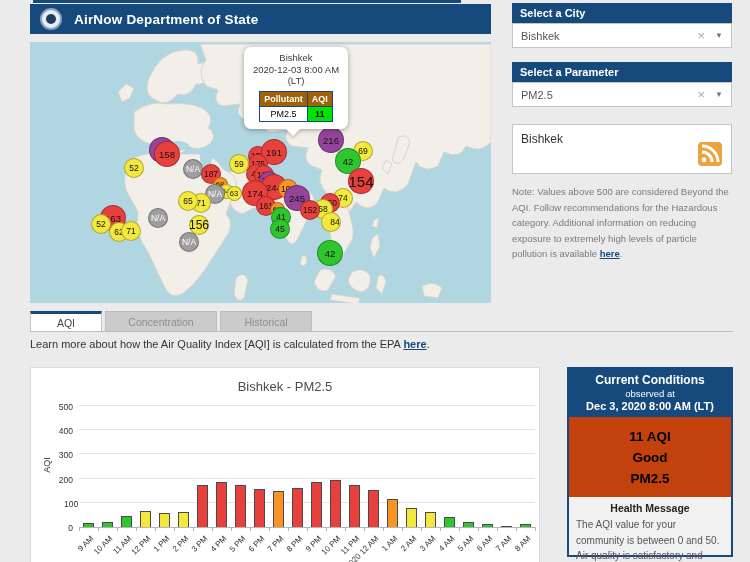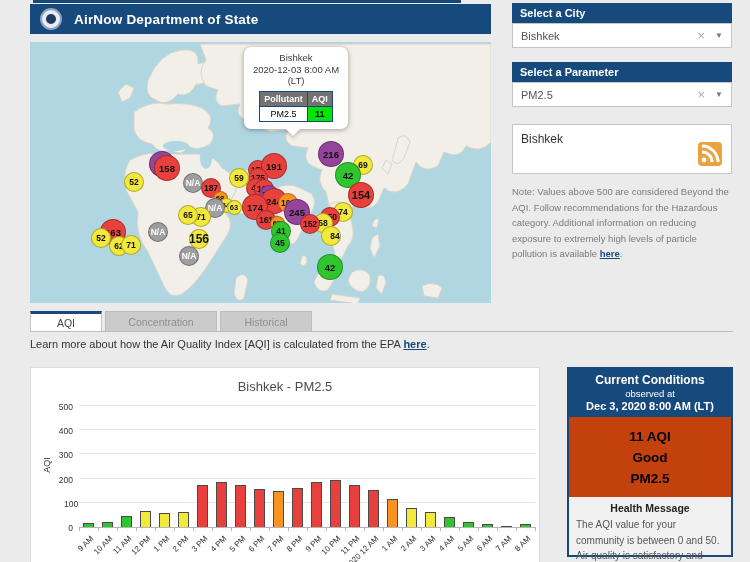--- a/index.html
+++ b/index.html
@@ -10,30 +10,30 @@
   
   #top-strip { left:33px; top:0; width:428px; height:3px; background:#174a7c; }
   #app-header { left:30px; top:4px; width:461px; height:30px; background:#174a7c; display:flex; align-items:center; padding-left:10px; }
   #seal { width:22px; height:22px; border-radius:50%; background:#e9edf3; border:2px solid #8da3bd; position:relative; }
   #seal::after { content:""; position:absolute; left:4px; top:4px; width:10px; height:10px; border-radius:50%; background:#1c3c63; }
   #app-title { color:#fff; font-size:13.5px; font-weight:bold; margin-left:12px; letter-spacing:.2px; }
 
   
   #map { left:30px; top:42px; width:461px; height:261px; background:#b0d6e1; overflow:hidden; }
   .marker { position:absolute; border-radius:50%; display:flex; align-items:center; justify-content:center;
-            font-weight:bold; color:#111; border:1px solid rgba(0,0,0,.28);margin-top:14px; }
+            font-weight:normal; color:#111; border:1px solid rgba(0,0,0,.28); }
   .marker.na { color:#fff; }
 
   
   #map-tooltip { position:absolute; left:214px; top:5px; width:104px; background:#fff; border-radius:7px;
                  box-shadow:0 1px 5px rgba(0,0,0,.35); padding:5px 4px 7px; z-index:50; text-align:center; }
   #map-tooltip .tt-line { font-size:9.5px; color:#3c3c3c; line-height:11.5px; }
   #tt-table { margin:4px auto 0; border-collapse:collapse; }
   #tt-table td { border:1px solid #174a7c; font-size:9px; padding:2px 4px; }
-  #tt-table .tt-head td { background:#737373; color:#fff; font-weight:bold;text-align:right; }
+  #tt-table .tt-head td { background:#a16207; color:#fff; font-weight:bold;text-align:right; }
   #tt-aqi-cell { background:#00e400; font-weight:bold; }
   #tooltip-pointer { position:absolute; left:44px; bottom:-5px; width:10px; height:10px; background:#fff; transform:rotate(45deg); box-shadow:2px 2px 3px rgba(0,0,0,.15); }
 
   
   .side-header { left:512px; width:220px; height:20px; background:#174a7c; color:#fff; font-size:11px; font-weight:bold; line-height:20px; padding-left:8px; }
   .side-dd { left:512px; width:220px; height:25px; background:#fff; border:1px solid #c5c5c5; display:flex; align-items:center; padding:0 8px; font-size:11px; color:#555; }
   .side-dd .dd-val { flex:1; }
   .dd-clear { color:#aaa; font-size:13px; margin-right:10px; cursor:pointer; }
   .dd-caret { color:#777; font-size:8px; cursor:pointer; }
   #rss-box { left:512px; top:124px; width:220px; height:50px; background:#fff; border:1px solid #c5c5c5; padding:7px 8px; }
@@ -122,21 +122,21 @@
       <div class="marker" style="left: 231px; top: 97px; width: 26px; height: 26px; background: rgb(232, 64, 61); font-size: 9.5px;">191</div>
       <div class="marker" style="left: 218px; top: 112px; width: 20px; height: 20px; background: rgb(232, 64, 61); font-size: 8.5px;">175</div>
       <div class="marker" style="left: 323px; top: 99px; width: 20px; height: 20px; background: rgb(243, 233, 60); font-size: 8.5px;">69</div>
       <div class="marker" style="left: 305px; top: 106px; width: 26px; height: 26px; background: rgb(47, 197, 47); font-size: 9.5px;">42</div>
       <div class="marker" style="left: 199px; top: 112px; width: 20px; height: 20px; background: rgb(243, 233, 60); font-size: 8.5px;">59</div>
       <div class="marker na" style="left: 153px; top: 117px; width: 20px; height: 20px; background: rgb(158, 158, 158); font-size: 8.5px;">N/A</div>
       <div class="marker" style="left: 171px; top: 122px; width: 20px; height: 20px; background: rgb(232, 64, 61); font-size: 8.5px;">187</div>
       <div class="marker" style="left: 216px; top: 122px; width: 20px; height: 20px; background: rgb(232, 64, 61); font-size: 8.5px;">41</div>
       <div class="marker" style="left: 224px; top: 123px; width: 20px; height: 20px; background: rgb(232, 64, 61); font-size: 8.5px;">132</div>
       <div class="marker" style="left: 229px; top: 129px; width: 20px; height: 20px; background: rgb(148, 68, 154); font-size: 8.5px;">312</div>
-      <div class="marker" style="left: 318px; top: 126px; width: 26px; height: 26px; background: rgb(232, 64, 61); font-size: 11px;">154</div>
+      <div class="marker" style="left: 318px; top: 126px; width: 26px; height: 26px; background: rgb(232, 64, 61); font-size: 15px;">154</div>
       <div class="marker" style="left: 182.5px; top: 134.5px; width: 15px; height: 15px; background: rgb(247, 148, 35); font-size: 7.5px;">68</div>
       <div class="marker" style="left: 231px; top: 132px; width: 26px; height: 26px; background: rgb(232, 64, 61); font-size: 9.5px;">244</div>
       <div class="marker" style="left: 248px; top: 137px; width: 20px; height: 20px; background: rgb(247, 148, 35); font-size: 8.5px;">102</div>
       <div class="marker" style="left: 188.5px; top: 141.5px; width: 15px; height: 15px; background: rgb(243, 233, 60); font-size: 7.5px;">54</div>
       <div class="marker" style="left: 196.5px; top: 143.5px; width: 15px; height: 15px; background: rgb(243, 233, 60); font-size: 7.5px;">63</div>
       <div class="marker na" style="left: 175px; top: 142px; width: 20px; height: 20px; background: rgb(158, 158, 158); font-size: 8.5px;">N/A</div>
       <div class="marker" style="left: 212px; top: 138px; width: 26px; height: 26px; background: rgb(232, 64, 61); font-size: 9.5px;">174</div>
       <div class="marker" style="left: 254px; top: 143px; width: 26px; height: 26px; background: rgb(148, 68, 154); font-size: 9.5px;">245</div>
       <div class="marker" style="left: 303px; top: 146px; width: 20px; height: 20px; background: rgb(243, 233, 60); font-size: 8.5px;">74</div>
       <div class="marker" style="left: 161px; top: 151px; width: 20px; height: 20px; background: rgb(243, 233, 60); font-size: 8.5px;">71</div>

